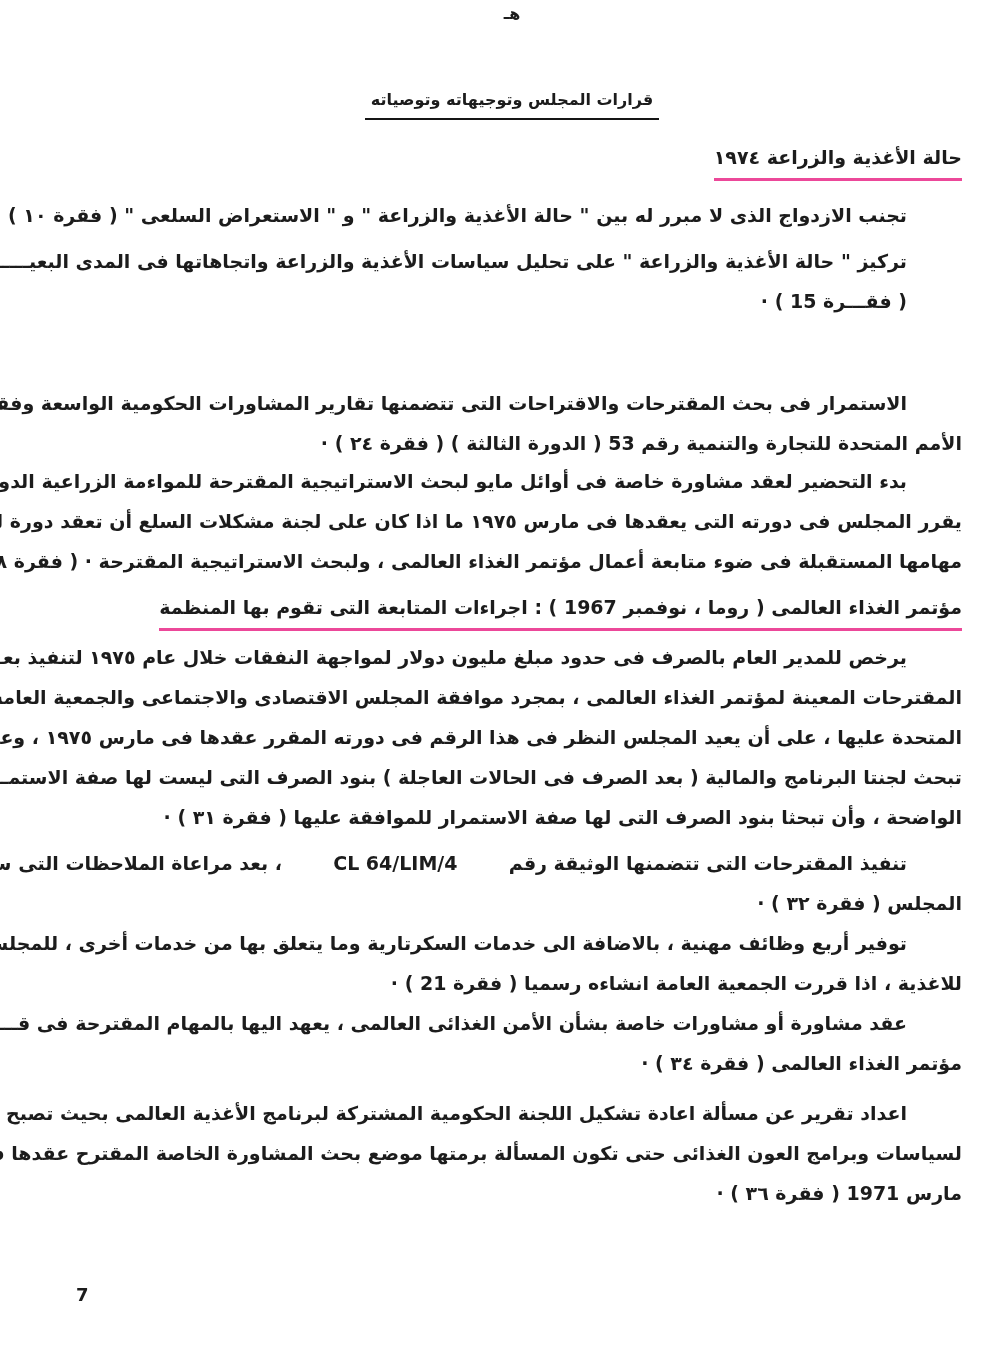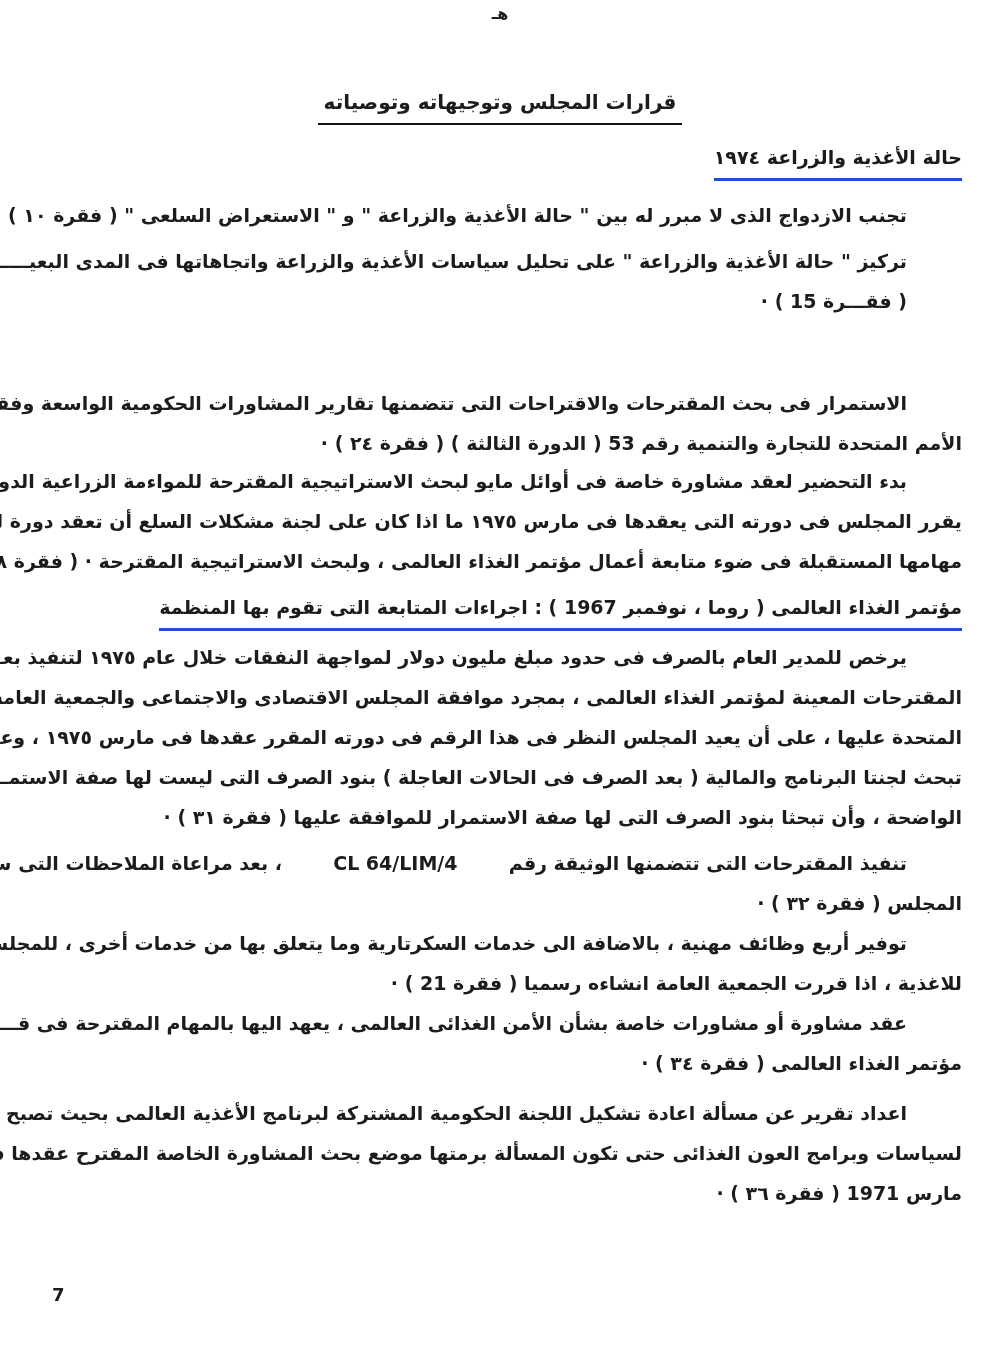--- a/index.html
+++ b/index.html
@@ -6,45 +6,45 @@
   .page{
     position:relative;
     width:1000px;height:1353px;
     background:#ffffff;
     color:#1c1c1c;
     font-family:"DejaVu Sans",sans-serif;
     font-weight:bold;
     direction:rtl;
     overflow:hidden;
   }
-  .abs{position:absolute;}
+  .abs{position:absolute;margin-left:24px;}
   .marker{
     top:4px;left:0;right:0;
     text-align:center;
     font-size:16px;
   }
   .doc-title{
     top:90px;left:0;right:0;
     text-align:center;
-    font-size:20px;
+    font-size:16px;
   }
   .doc-title .u{
     display:inline-block;
     padding:0 6px 9px 6px;
     border-bottom:2.5px solid #151515;
   }
   .sec-heading{
     right:38px;left:30px;
     font-size:19px;
     text-align:right;
   }
   .sec-heading .u{
     display:inline-block;
     padding-bottom:10px;
-    border-bottom:3px solid #1d4ed8;
+    border-bottom:3px solid #ec4899;
   }
   .para{
     right:38px;left:20px;
     font-size:19px;
     text-align:right;
   }
   .line{
     display:block;
     height:40px;
     line-height:34px;

